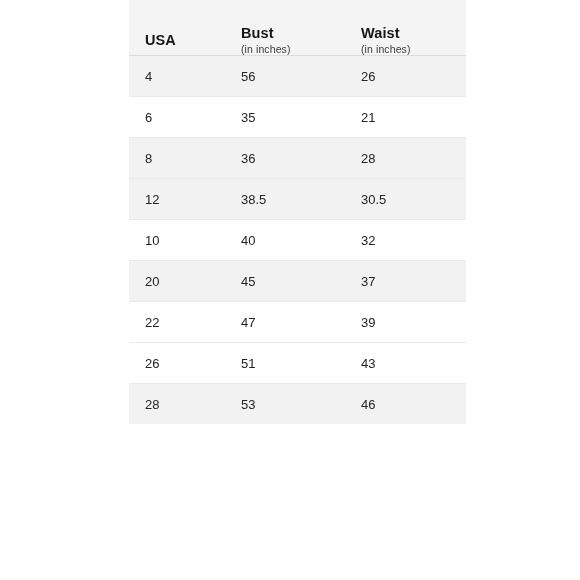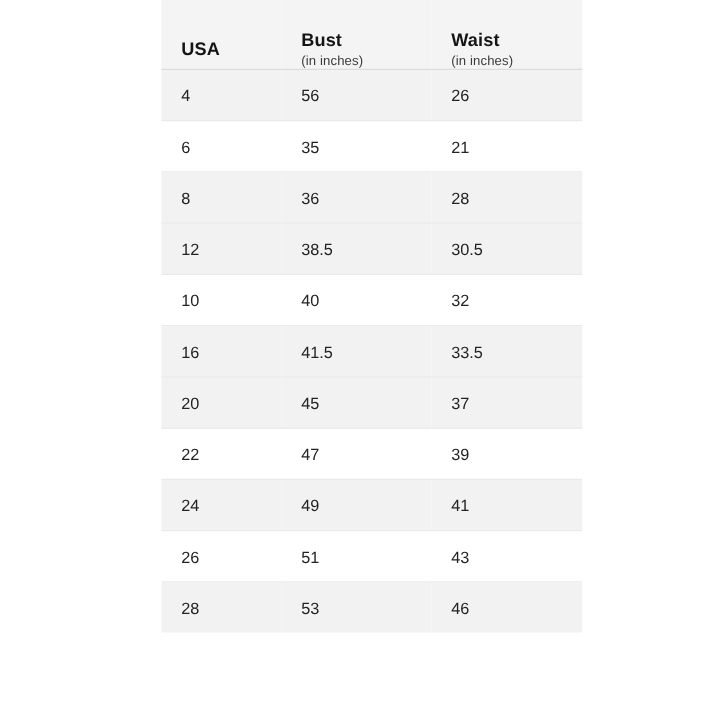--- a/index.html
+++ b/index.html
@@ -154,38 +154,28 @@
             <td>12</td>
             <td>38.5</td>
             <td>30.5</td>
           </tr>
           <tr class="even">
             <td>10</td>
             <td>40</td>
             <td>32</td>
           </tr>
           <tr class="odd">
-            <td>16</td>
-            <td>41.5</td>
-            <td>33.5</td>
-          </tr>
-          <tr class="odd">
             <td>20</td>
             <td>45</td>
             <td>37</td>
           </tr>
           <tr class="even">
             <td>22</td>
             <td>47</td>
             <td>39</td>
-          </tr>
-          <tr class="odd">
-            <td>24</td>
-            <td>49</td>
-            <td>41</td>
           </tr>
           <tr class="even">
             <td>26</td>
             <td>51</td>
             <td>43</td>
           </tr>
           <tr class="odd">
             <td>28</td>
             <td>53</td>
             <td>46</td>

